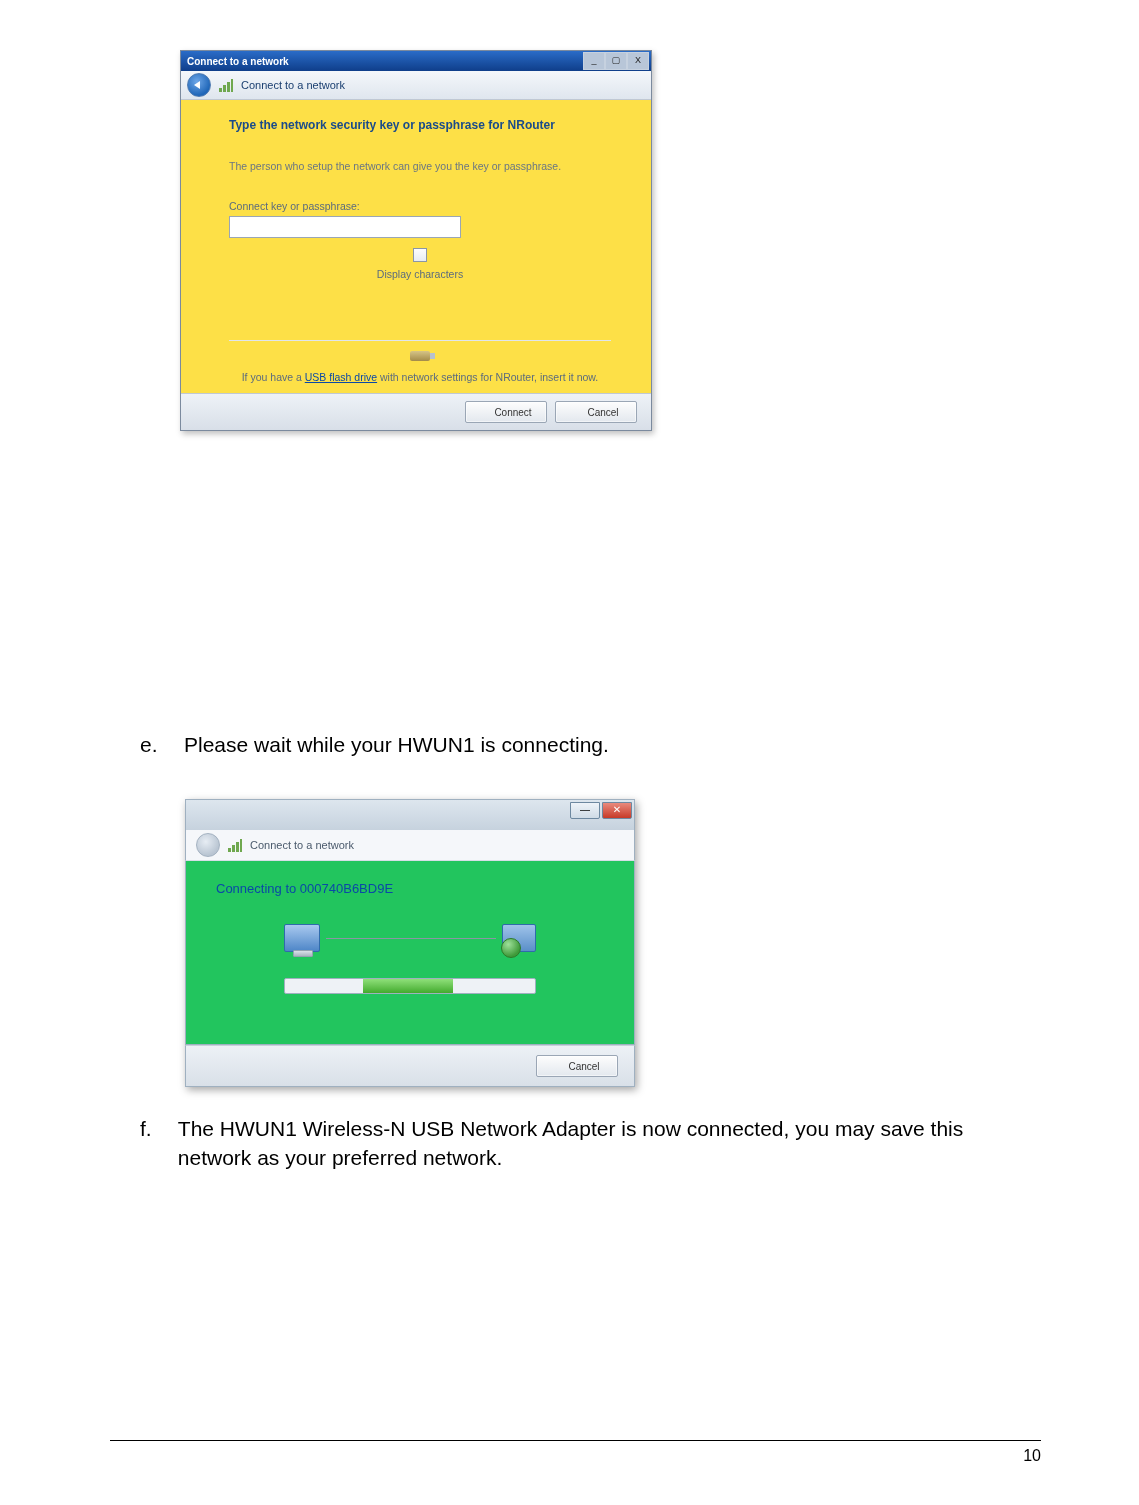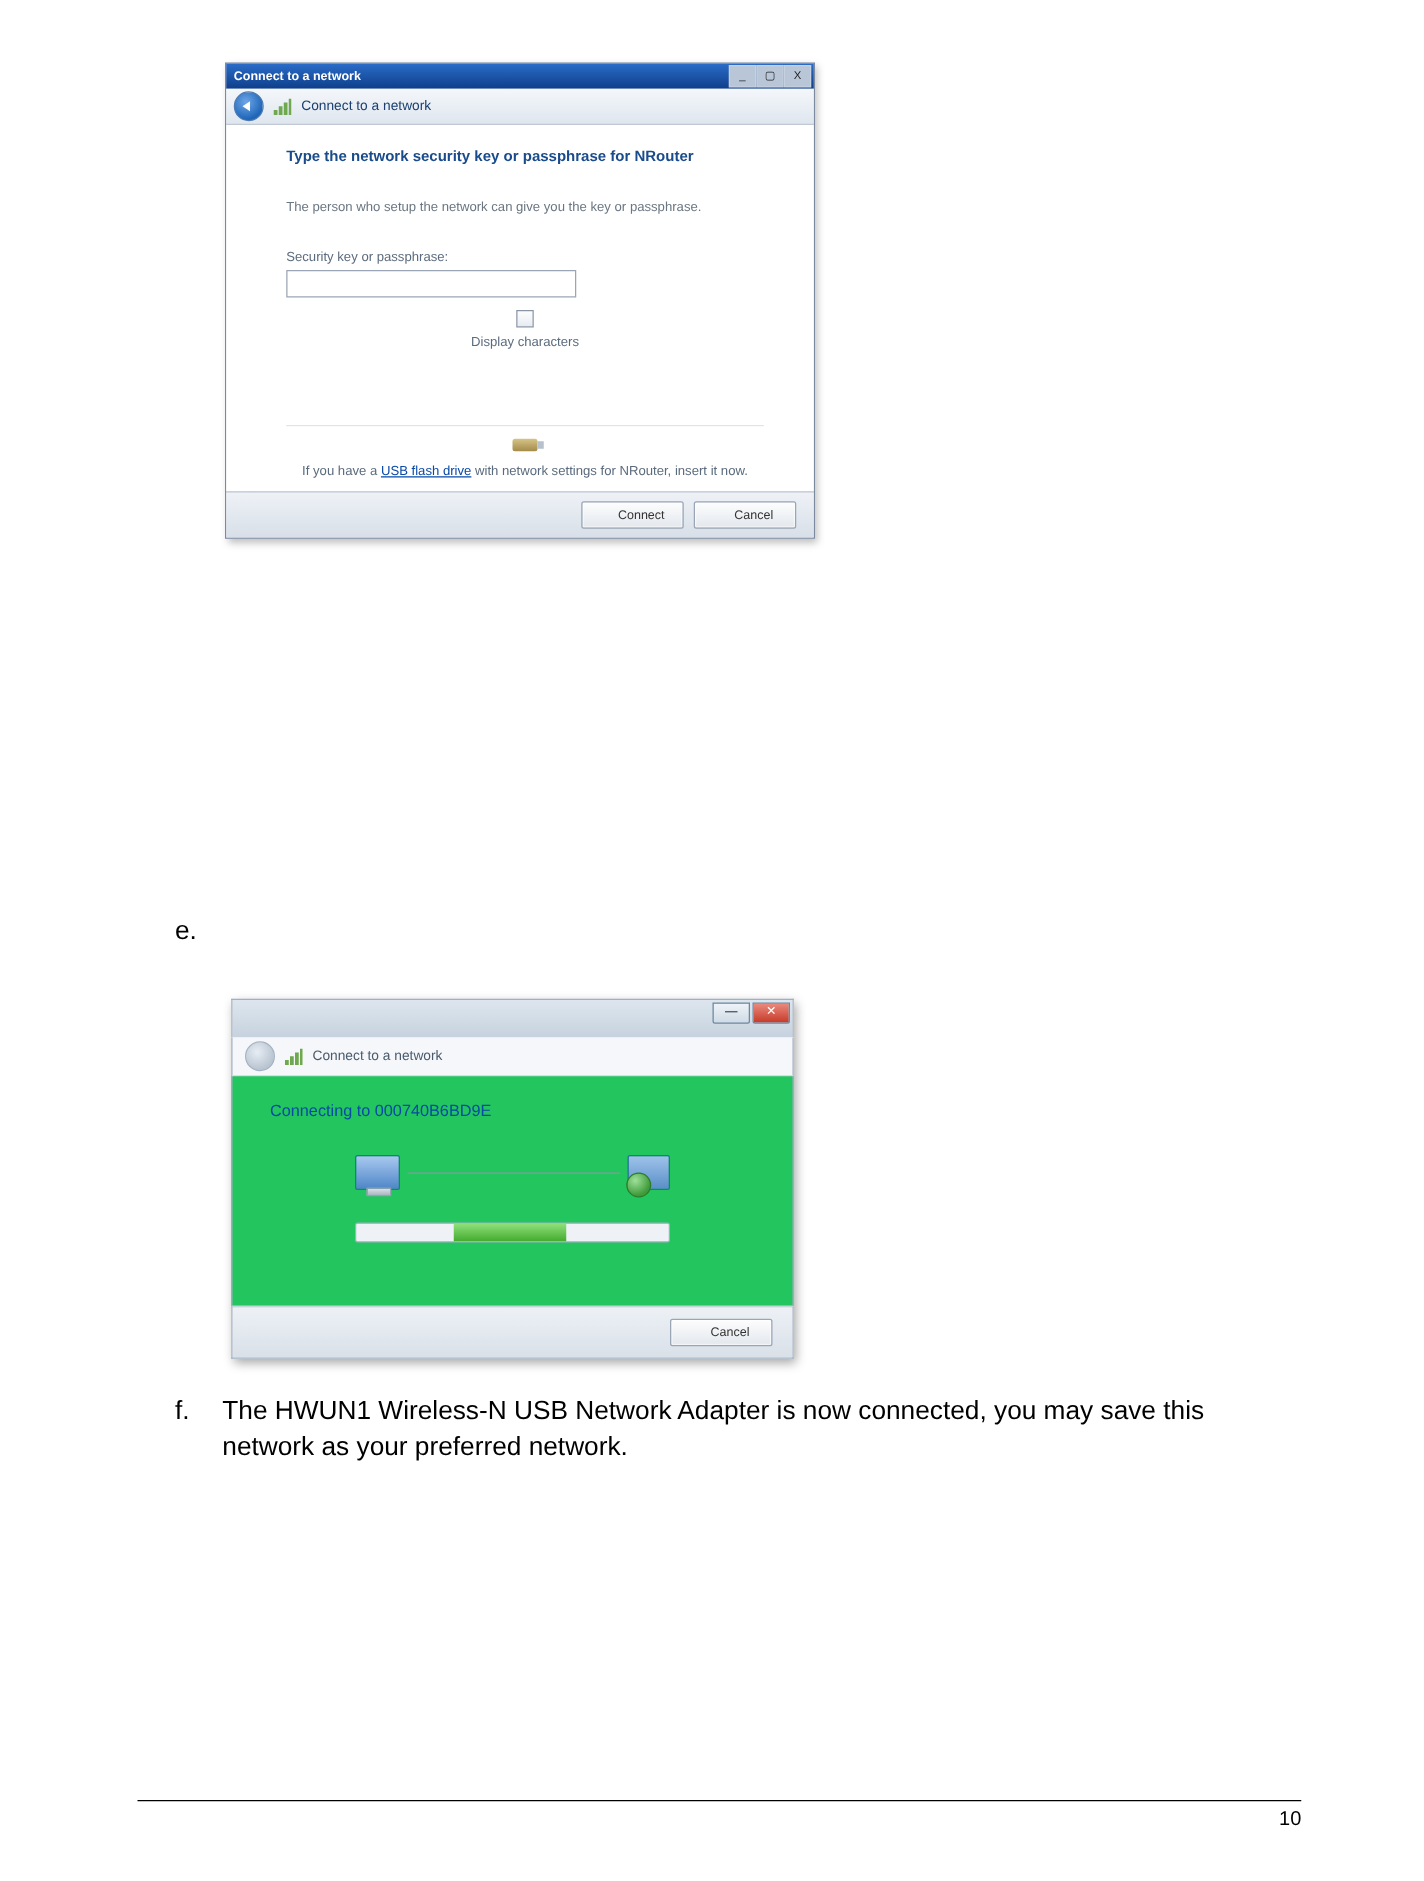--- a/index.html
+++ b/index.html
@@ -74,21 +74,21 @@
   }
   .sigicon {
     width: 14px; height: 14px;
     background:
       linear-gradient(#6fa84f,#6fa84f) 0 10px/3px 4px no-repeat,
       linear-gradient(#6fa84f,#6fa84f) 4px 7px/3px 7px no-repeat,
       linear-gradient(#6fa84f,#6fa84f) 8px 4px/3px 10px no-repeat,
       linear-gradient(#6fa84f,#6fa84f) 12px 1px/3px 13px no-repeat;
   }
   .body1 {
-    background: #ffffff;
+    background: #fde047;
     padding: 18px 40px 10px 48px;
     font-size: 10.5px;
     color: #4c5a6b;
   }
   .body1 .heading {
     color: #1a4b8a;
     font-size: 12px;
     font-weight: bold;
     margin-bottom: 8px;
   }
@@ -321,41 +321,42 @@
       </div>
     </div>
     <div class="headerrow">
       <div class="backbtn"></div>
       <div class="sigicon"></div>
       <span>Connect to a network</span>
     </div>
     <div class="body1">
       <div class="heading">Type the network security key or passphrase for NRouter</div>
       <div class="sub">The person who setup the network can give you the key or passphrase.</div>
-      <div class="label">Security key or passphrase:</div>
+      <div class="label">Connect key or passphrase:</div>
       <div class="passfield"></div>
       <div class="chkrow">
         <div class="chkbox"></div>
         <span>Display characters</span>
       </div>
       <div class="usbrow">
         <div class="usbicon"></div>
         <span>
           <span>If you have a </span><span class="link">USB flash drive</span><span> with network settings for NRouter, insert it now.</span>
         </span>
       </div>
     </div>
     <div class="footer1">
       <div class="btn">Connect</div>
       <div class="btn">Cancel</div>
     </div>
   </div>
 
   <div class="step">
     <div class="letter">e.</div>
+    <div>Please wait while your HWUN1 is connecting.</div>
   </div>
 
   <div class="shot2">
     <div class="bgblur"></div>
     <div class="aero-title">
       <div class="aerobtn">—</div>
       <div class="aerobtn close">✕</div>
     </div>
     <div class="subheader2">
       <div class="back2"></div>

